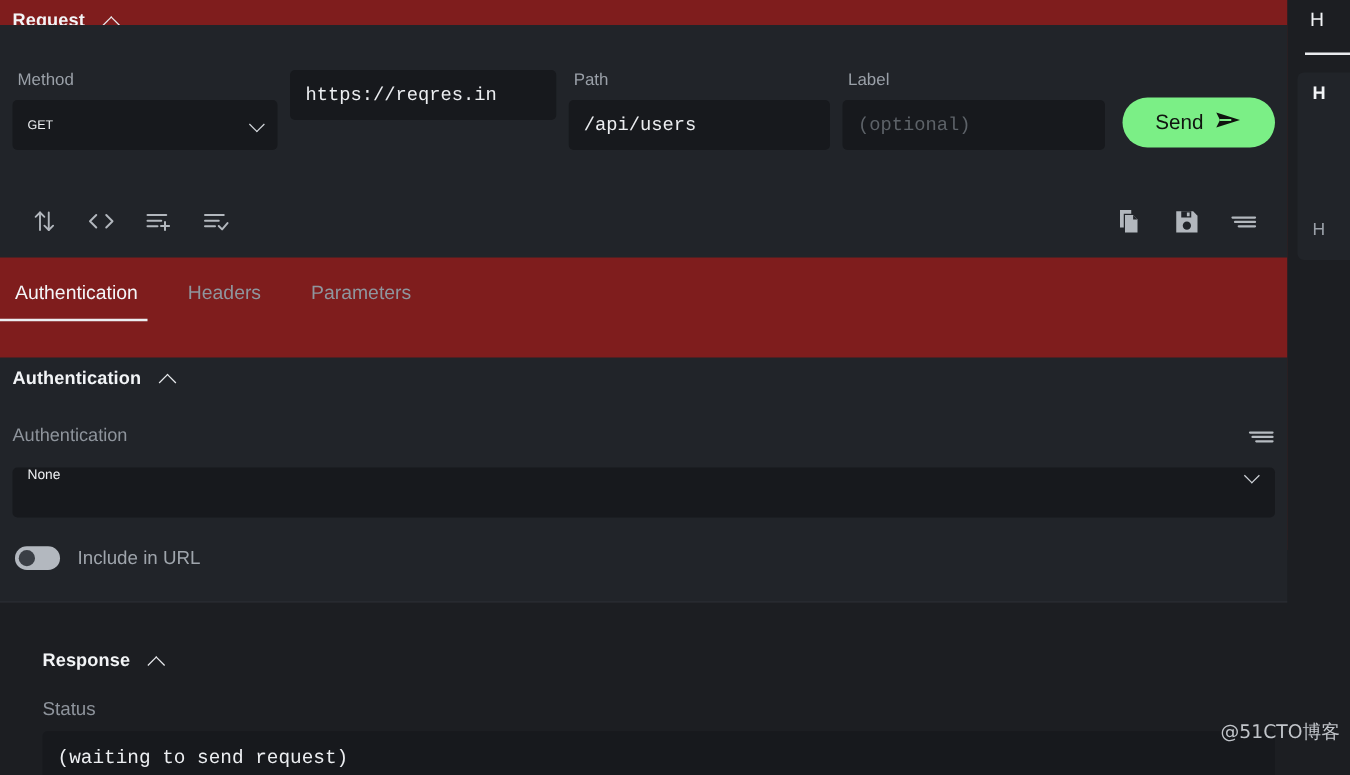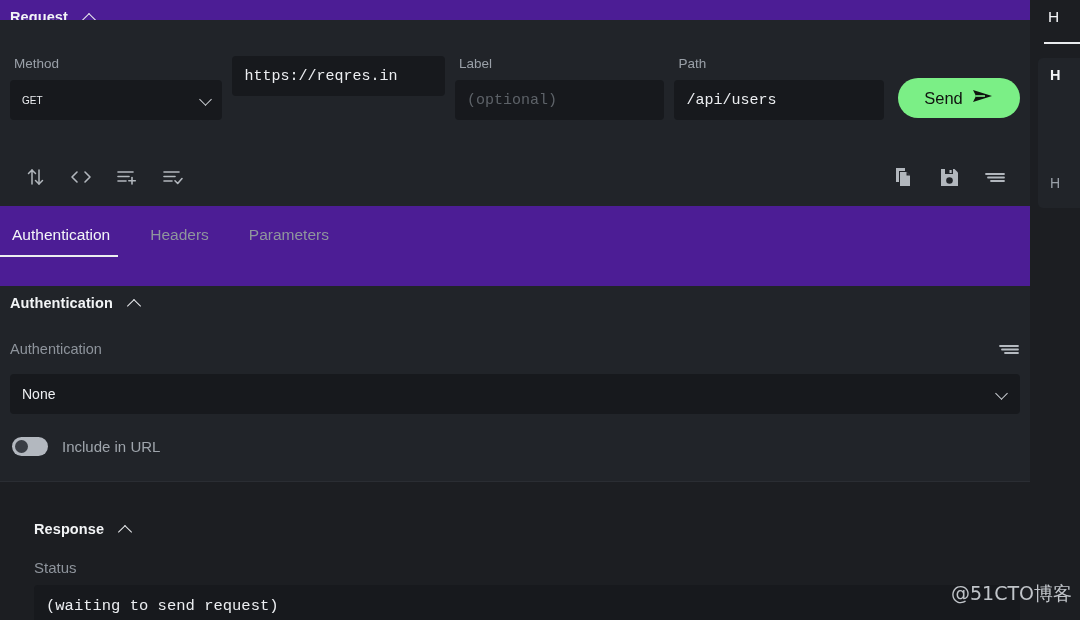--- a/index.html
+++ b/index.html
@@ -23,21 +23,21 @@
     inset: 0;
     background: #1c1e22;
   }
 
   .main-panel {
     position: absolute;
     left: 0;
     top: 0;
     width: 1030px;
     height: 440px;
-    background: #4c1d95;
+    background: #7f1d1d;
   }
 
   
   .section-head {
     display: flex;
     align-items: center;
     gap: 14px;
     padding: 0 10px;
     height: 34px;
   }
@@ -231,24 +231,24 @@
     align-items: center;
     cursor: pointer;
   }
 
   .select-box {
     margin: 6px 10px 0 10px;
     height: 40px;
     background: #17191d;
     border-radius: 4px;
     display: flex;
-    align-items: center;
+    align-items: flex-start;
     justify-content: space-between;
     padding: 0 12px;
-    font-size: 14px;
+    font-size: 11px;
     color: #eef0f3;
     cursor: pointer;
   }
 
   .toggle-row {
     display: flex;
     align-items: center;
     gap: 14px;
     padding: 0 12px;
     margin-top: 18px;
@@ -351,22 +351,22 @@
     top: 175px;
     font-size: 14px;
     color: #9aa0a8;
     white-space: nowrap;
   }
 
   
   .watermark {
     position: absolute;
     right: 8px;
-    bottom: 13px;
-    font-size: 19px;
+    bottom: 25px;
+    font-size: 15px;
     color: #cfd3d8;
     font-family: "DejaVu Sans", sans-serif;
     opacity: .92;
     pointer-events: none;
     white-space: nowrap;
   }
 </style>
 </head>
 <body>
 
@@ -390,31 +390,31 @@
             <span class="chev-down"></span>
           </div>
         </div>
 
         <div class="field field-url">
           <div class="input-box">
             <span>https://reqres.in</span>
           </div>
         </div>
 
+        <div class="field field-path">
+          <span class="field-label">Path</span>
+          <div class="input-box">
+            <span>/api/users</span>
+          </div>
+        </div>
+
         <div class="field field-label-col">
           <span class="field-label">Label</span>
           <div class="input-box placeholder">
             <span>(optional)</span>
-          </div>
-        </div>
-
-        <div class="field field-path">
-          <span class="field-label">Path</span>
-          <div class="input-box">
-            <span>/api/users</span>
           </div>
         </div>
 
         <div class="send-wrap">
           <button class="send-btn">
             <span>Send</span>
             <span>
               <svg width="22" height="16" viewBox="0 0 22 16" fill="none">
                 <path d="M1 2 L20 8 L1 14 L4 8 Z" fill="#10130f"></path>
                 <path d="M4 8 L13 8" stroke="#7bef86" stroke-width="1.6"></path>

